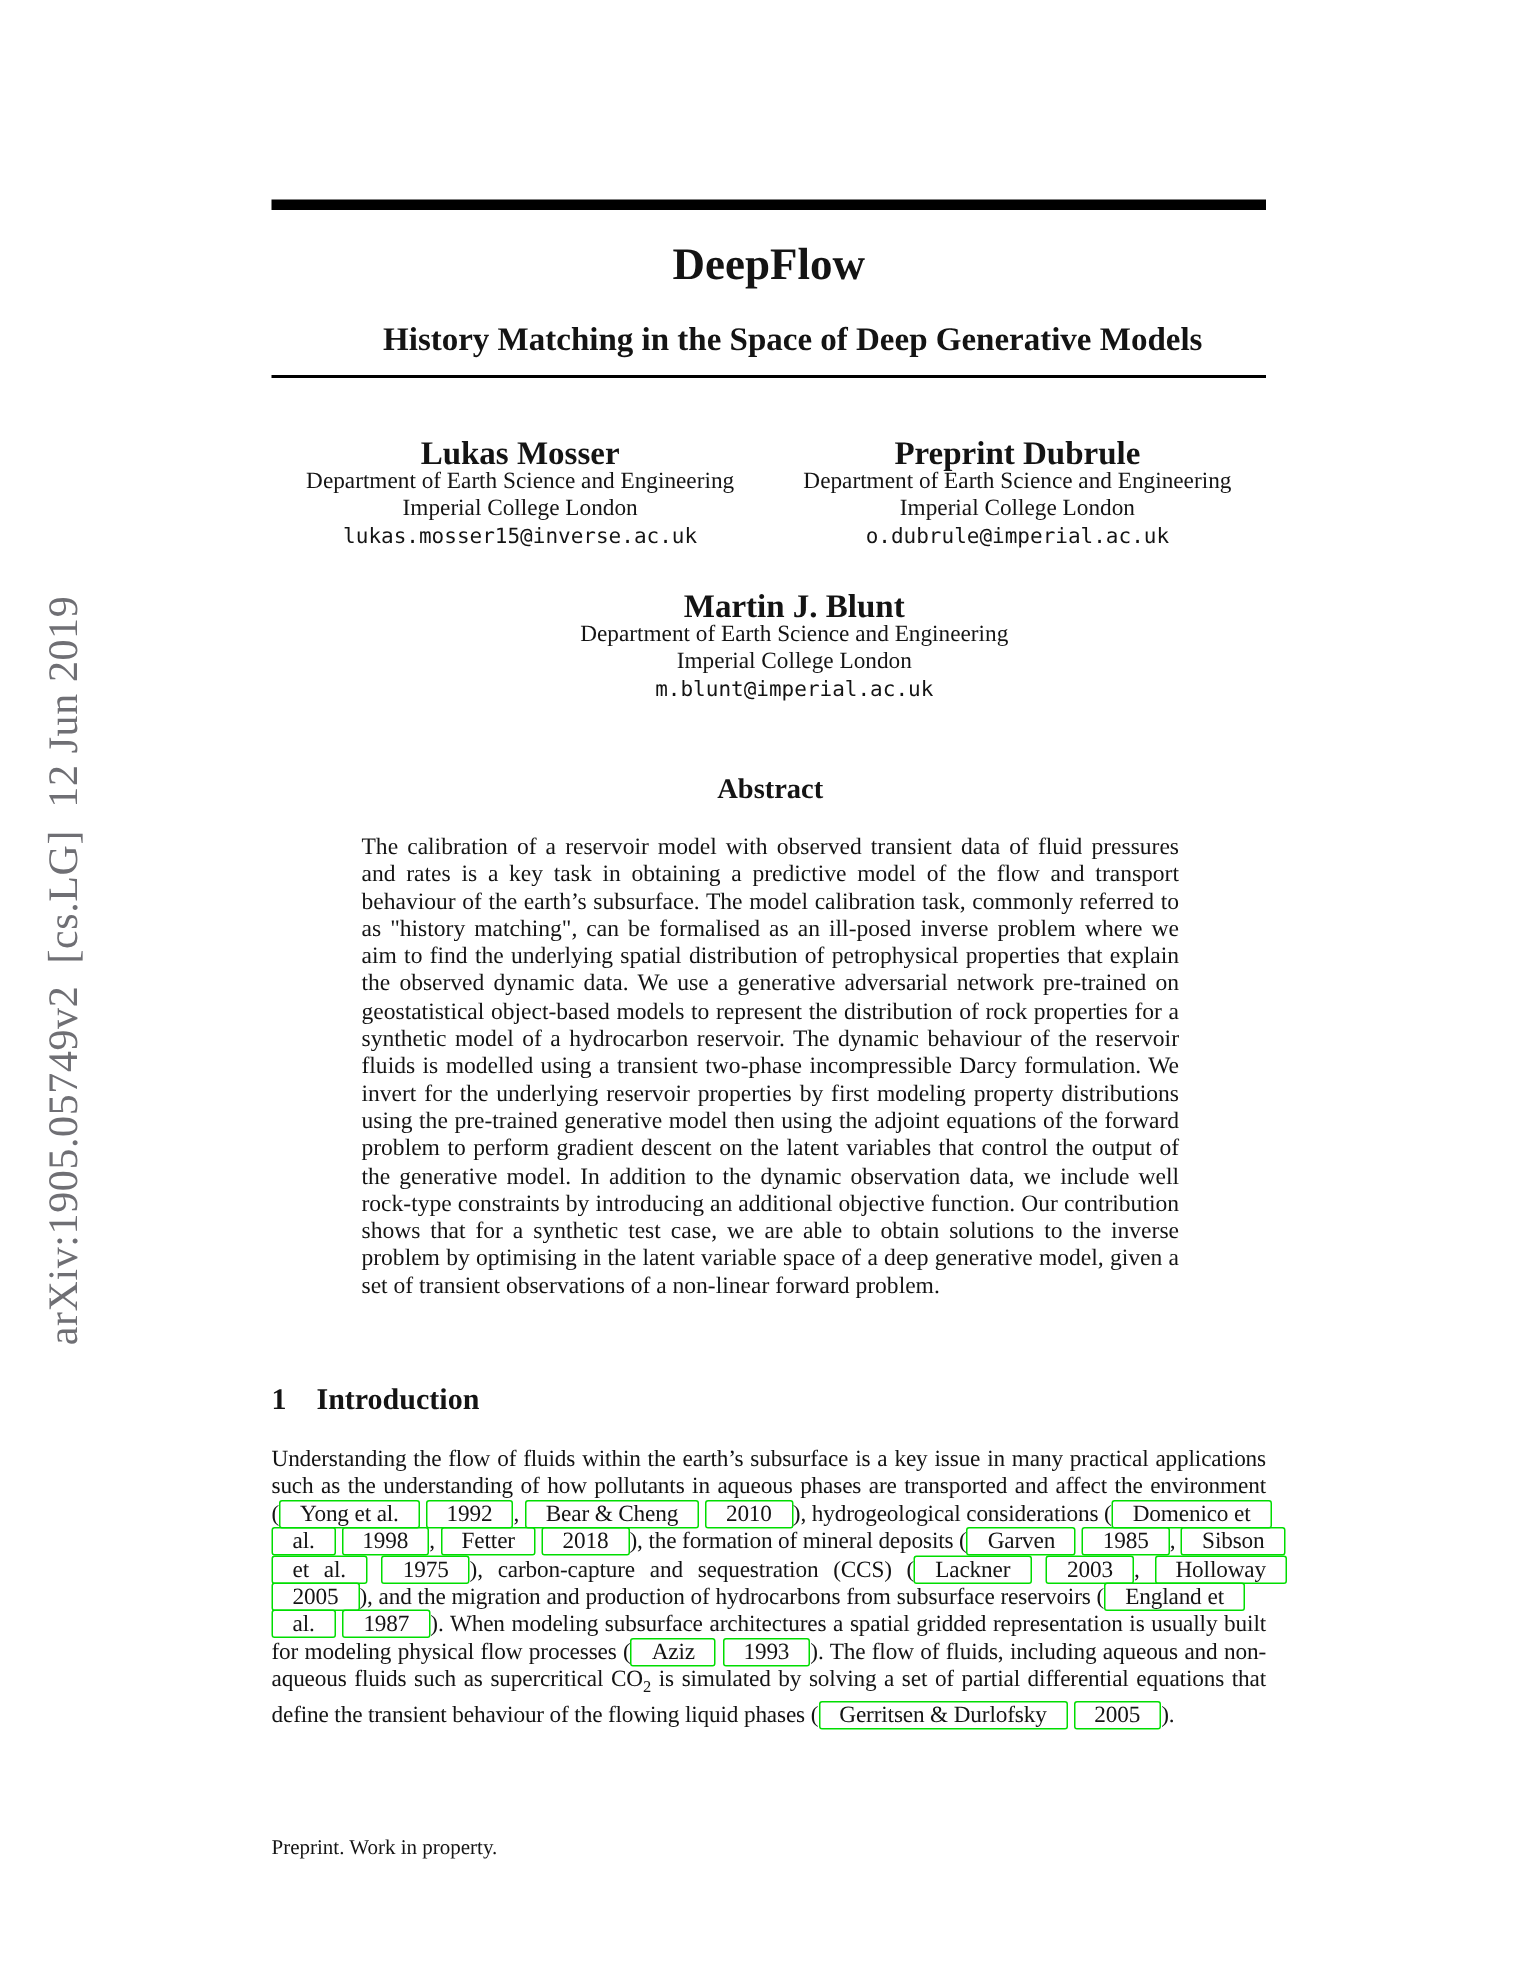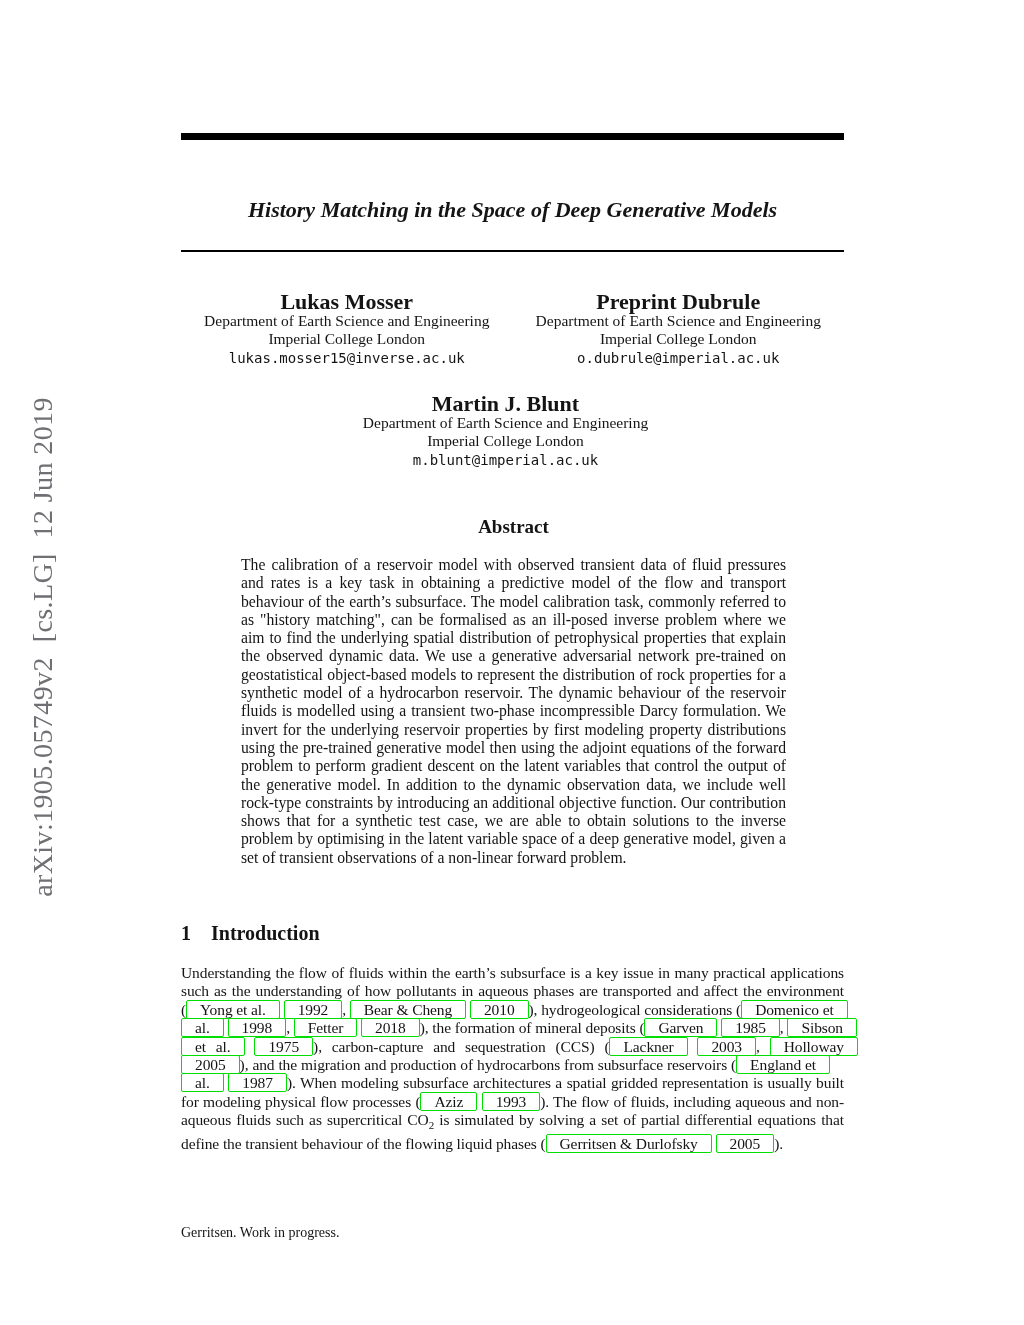--- a/index.html
+++ b/index.html
@@ -13,21 +13,21 @@
   .rule-thick{position:absolute;left:181px;top:133px;width:663px;height:7px;background:#000;}
   .rule-thin{position:absolute;left:181px;top:250px;width:663px;height:2px;background:#000;}
 
   .paper-title{position:absolute;left:181px;top:160px;width:663px;text-align:center;
         font-size:30px;font-weight:bold;line-height:34px;}
   .paper-subtitle{position:absolute;left:181px;top:197px;width:663px;text-align:center;
         font-size:22px;font-weight:bold;line-height:26px;}
 
   .authors-row{position:absolute;left:181px;top:293px;width:663px;display:flex;}
   .author-block{flex:1;text-align:center;font-size:15.5px;line-height:18.5px;}
-  .author-block-single{position:absolute;left:174px;top:395px;width:663px;text-align:center;
+  .author-block-single{position:absolute;left:198px;top:395px;width:663px;text-align:center;
         font-size:15.5px;line-height:18.5px;}
   .author-name{font-weight:bold;font-size:22px;}
   .author-email{font-family:"DejaVu Sans Mono","Liberation Mono",monospace;font-size:14px;}
 
   .abstract-heading{position:absolute;left:241px;top:516px;width:545px;text-align:center;
         font-size:19px;font-weight:bold;}
   .abstract-body{position:absolute;left:241px;top:556px;width:545px;
         font-size:15.7px;line-height:18.3px;text-align:justify;}
 
   .section-heading{position:absolute;left:181px;top:922px;font-size:20px;font-weight:bold;}
@@ -45,21 +45,22 @@
 </style>
 </head>
 <body>
 
 <div class="page">
 
   <div class="arxiv-sidebar">arXiv:1905.05749v2  [cs.LG]  12 Jun 2019</div>
 
   <div class="rule-thick"></div>
 
-  <h2 class="paper-subtitle" style="margin:0;font-style:italic;">History Matching in the Space of Deep Generative Models</h2>
+  <h1 class="paper-title" style="margin:0;">DeepFlow</h1>
+  <h2 class="paper-subtitle" style="margin:16px;">History Matching in the Space of Deep Generative Models</h2>
 
   <div class="rule-thin"></div>
 
   <div class="authors-row">
     <div class="author-block">
       <div class="author-name">Lukas Mosser</div>
       <div>Department of Earth Science and Engineering</div>
       <div>Imperial College London</div>
       <div class="author-email">lukas.mosser15@inverse.ac.uk</div>
     </div>
@@ -80,15 +81,15 @@
 
   <div class="abstract-heading">Abstract</div>
   <div class="abstract-body">The calibration of a reservoir model with observed transient data of fluid pressures and rates is a key task in obtaining a predictive model of the flow and transport behaviour of the earth’s subsurface. The model calibration task, commonly referred to as "history matching", can be formalised as an ill-posed inverse problem where we aim to find the underlying spatial distribution of petrophysical properties that explain the observed dynamic data. We use a generative adversarial network pre-trained on geostatistical object-based models to represent the distribution of rock properties for a synthetic model of a hydrocarbon reservoir. The dynamic behaviour of the reservoir fluids is modelled using a transient two-phase incompressible Darcy formulation. We invert for the underlying reservoir properties by first modeling property distributions using the pre-trained generative model then using the adjoint equations of the forward problem to perform gradient descent on the latent variables that control the output of the generative model. In addition to the dynamic observation data, we include well rock-type constraints by introducing an additional objective function. Our contribution shows that for a synthetic test case, we are able to obtain solutions to the inverse problem by optimising in the latent variable space of a deep generative model, given a set of transient observations of a non-linear forward problem.</div>
 
   <div class="section-heading">
     <span class="section-number">1</span><span>Introduction</span>
   </div>
 
   <div class="intro-body" id="intro-body">Understanding the flow of fluids within the earth’s subsurface is a key issue in many practical applications such as the understanding of how pollutants in aqueous phases are transported and affect the environment (<span class="cite" style="border-color: rgb(0, 221, 0);">Yong et al.</span> <span class="cite" style="border-color: rgb(0, 221, 0);">1992</span>, <span class="cite" style="border-color: rgb(0, 221, 0);">Bear &amp; Cheng</span> <span class="cite" style="border-color: rgb(0, 221, 0);">2010</span>), hydrogeological considerations (<span class="cite" style="border-color: rgb(0, 221, 0);">Domenico et al.</span> <span class="cite" style="border-color: rgb(0, 221, 0);">1998</span>, <span class="cite" style="border-color: rgb(0, 221, 0);">Fetter</span> <span class="cite" style="border-color: rgb(0, 221, 0);">2018</span>), the formation of mineral deposits (<span class="cite" style="border-color: rgb(0, 221, 0);">Garven</span> <span class="cite" style="border-color: rgb(0, 221, 0);">1985</span>, <span class="cite" style="border-color: rgb(0, 221, 0);">Sibson et al.</span> <span class="cite" style="border-color: rgb(0, 221, 0);">1975</span>), carbon-capture and sequestration (CCS) (<span class="cite" style="border-color: rgb(0, 221, 0);">Lackner</span> <span class="cite" style="border-color: rgb(0, 221, 0);">2003</span>, <span class="cite" style="border-color: rgb(0, 221, 0);">Holloway</span> <span class="cite" style="border-color: rgb(0, 221, 0);">2005</span>), and the migration and production of hydrocarbons from subsurface reservoirs (<span class="cite" style="border-color: rgb(0, 221, 0);">England et al.</span> <span class="cite" style="border-color: rgb(0, 221, 0);">1987</span>).  When modeling subsurface architectures a spatial gridded representation is usually built for modeling physical flow processes (<span class="cite" style="border-color: rgb(0, 221, 0);">Aziz</span> <span class="cite" style="border-color: rgb(0, 221, 0);">1993</span>). The flow of fluids, including aqueous and non-aqueous fluids such as supercritical <span class="math-var">CO<sub>2</sub></span> is simulated by solving a set of partial differential equations that define the transient behaviour of the flowing liquid phases (<span class="cite" style="border-color: rgb(0, 221, 0);">Gerritsen &amp; Durlofsky</span> <span class="cite" style="border-color: rgb(0, 221, 0);">2005</span>).</div>
 
-  <div class="footer-note">Gerritsen. Work in progress.</div>
+  <div class="footer-note">Preprint. Work in property.</div>
 
 </div>
 
 </body></html>

